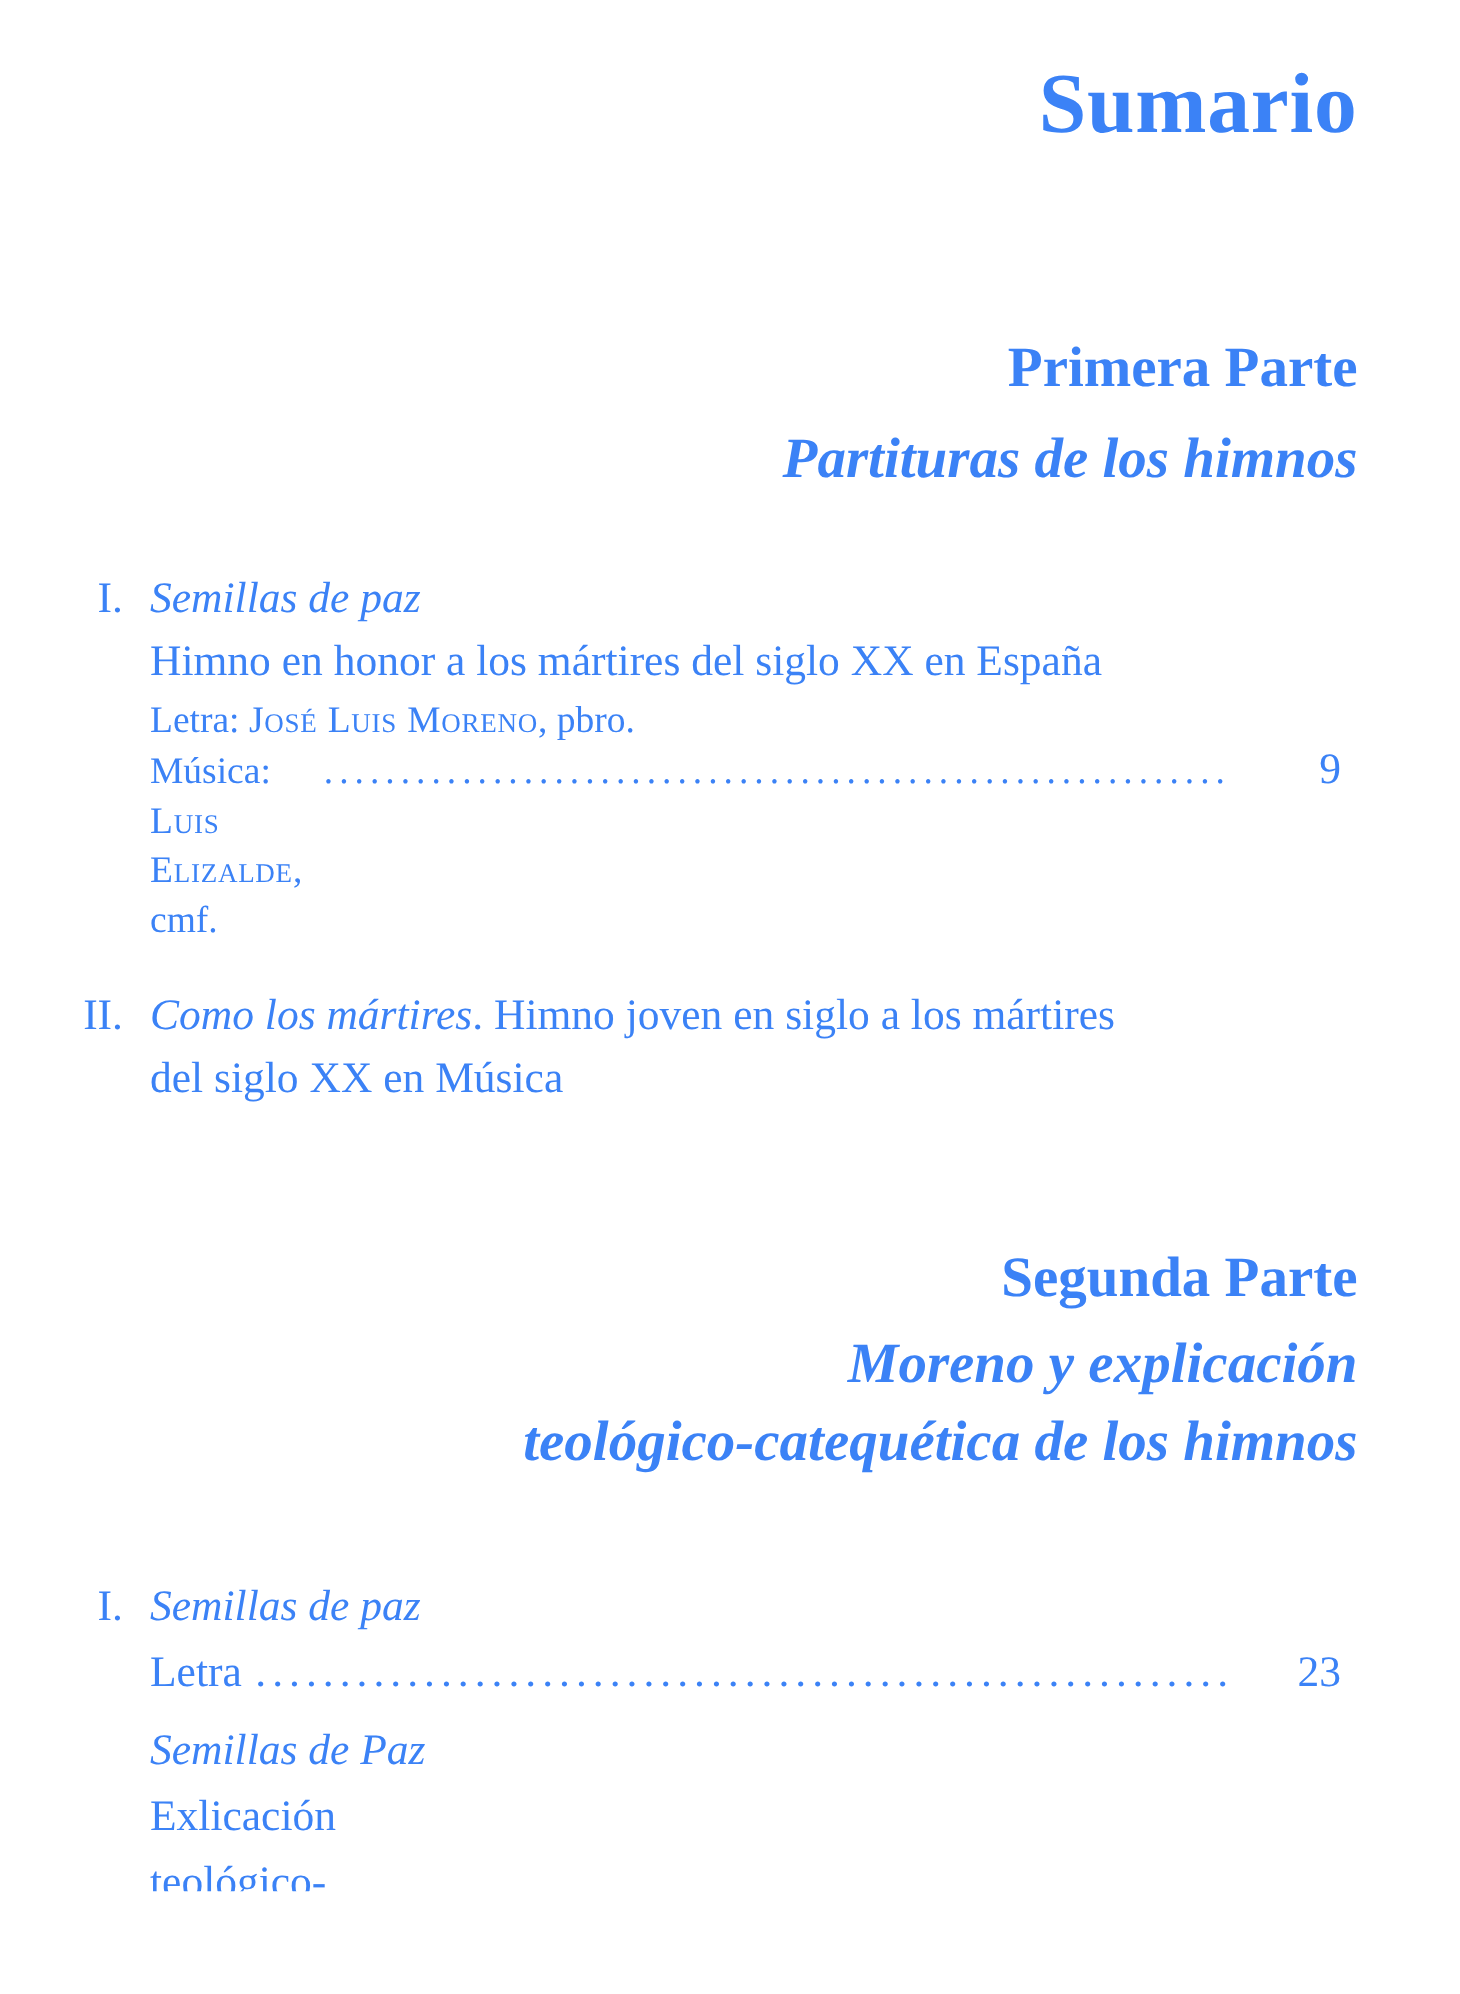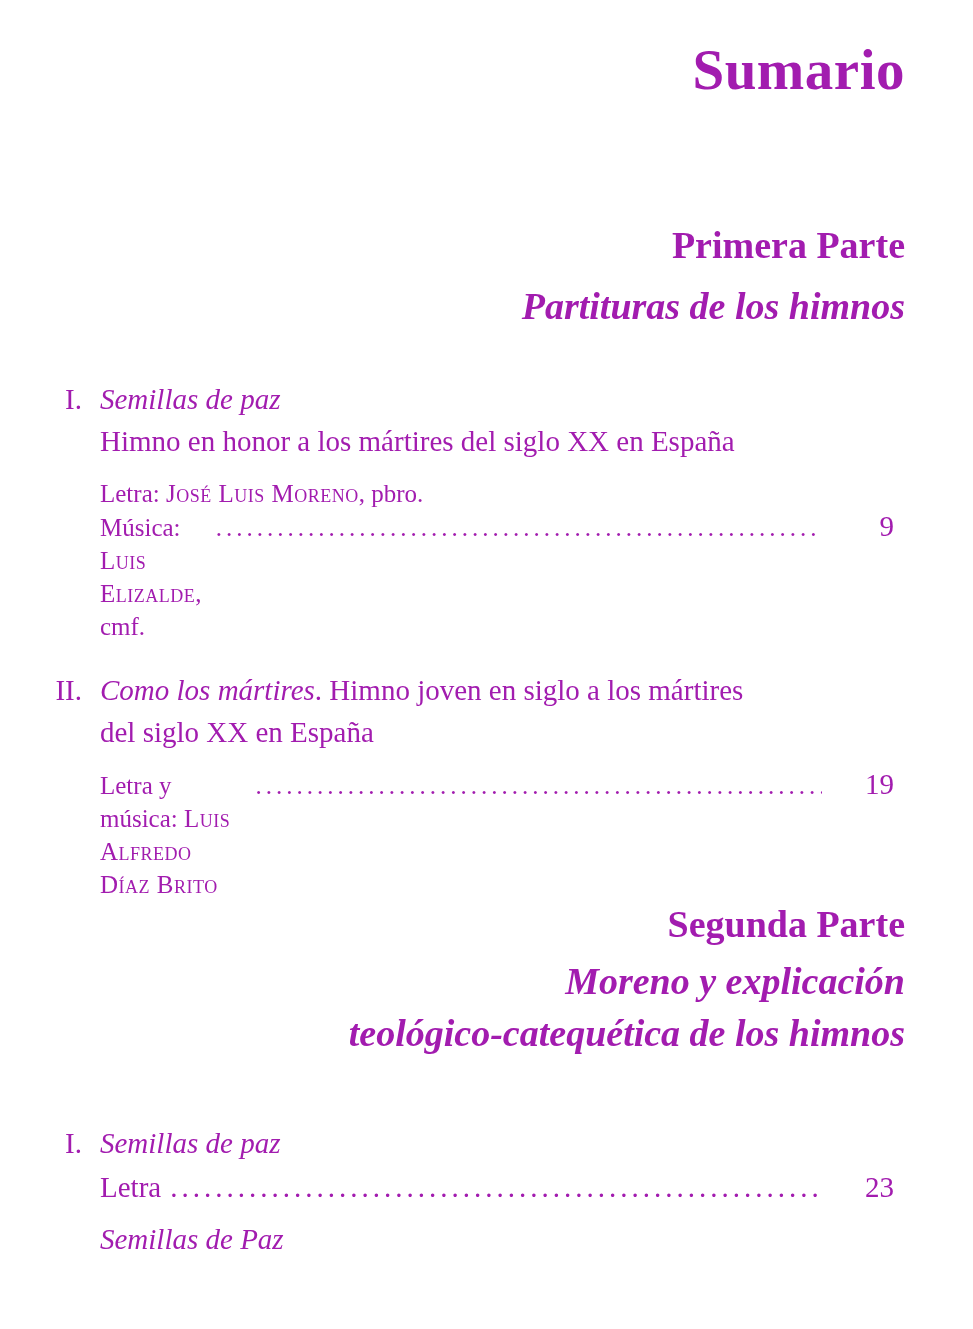--- a/index.html
+++ b/index.html
@@ -2,37 +2,37 @@
 <html><head>
 <meta charset="utf-8">
 <style>
   html, body { margin: 0; padding: 0; background: #ffffff; }
   .doc {
     position: relative;
     width: 973px;
     height: 1261px;
     box-sizing: border-box;
     background: #ffffff;
-    color: #a21caf;
+    color: #3b82f6;
     font-family: "Liberation Serif", serif;
     padding: 38px 68px 0 0;
     overflow: hidden;
   }
 
   
   .title {
     font-size: 57px;
     line-height: 64px;
     font-weight: 700;
     text-align: right;
     letter-spacing: 0.5px;
   }
   .part-head { text-align: right; }
   .ph1 { margin-top: 120px; }
-  .ph2 { }
+  .ph2 { margin-top: 89px; }
   .part-title {
     font-size: 38px;
     line-height: 46px;
     font-weight: 700;
     padding-left: 18px;
   }
   .part-subtitle {
     font-size: 38px;
     line-height: 52px;
     font-weight: 700;
@@ -56,21 +56,21 @@
     white-space: nowrap;
   }
   .items1 .numeral { line-height: 42px; }
   .items2 .numeral { line-height: 44px; }
 
   .entry-title { font-size: 29px; line-height: 42px; }
   .items2 .entry-title { line-height: 44px; }
   .it { font-style: italic; }
 
   
-  .credits { margin-top: 15px; font-family: Liberation Serif, serif; }
+  .credits { margin-top: 2px; font-family: Liberation Serif, serif; }
   .credit-row {
     display: flex;
     align-items: baseline;
     font-size: 25px;
     line-height: 33px;
   }
   .sc { font-variant: small-caps; letter-spacing: 0.5px; }
 
   
   .row {
@@ -128,28 +128,21 @@
           <span class="dots"></span>
           <span class="pagenum">9</span>
         </div>
       </div>
     </div>
 
     <div class="item">
       <span class="numeral">II.</span>
       <div class="entry-title">
         <div><span class="it">Como los mártires</span><span>. Himno joven en siglo a los mártires</span></div>
-        <div>del siglo XX en España</div>
-      </div>
-      <div class="credits">
-        <div class="credit-row">
-          <span class="credit-text gap"><span>Letra y música: </span><span class="sc">Luis Alfredo Díaz Brito</span><span></span></span>
-          <span class="dots"></span>
-          <span class="pagenum">19</span>
-        </div>
+        <div>del siglo XX en Música</div>
       </div>
     </div>
 
   </div>
 
   <div class="part-head ph2">
     <div class="part-title">Segunda Parte</div>
     <div class="part-subtitle">
       <div>Moreno y explicación</div>
       <div>teológico-catequética de los himnos</div>

